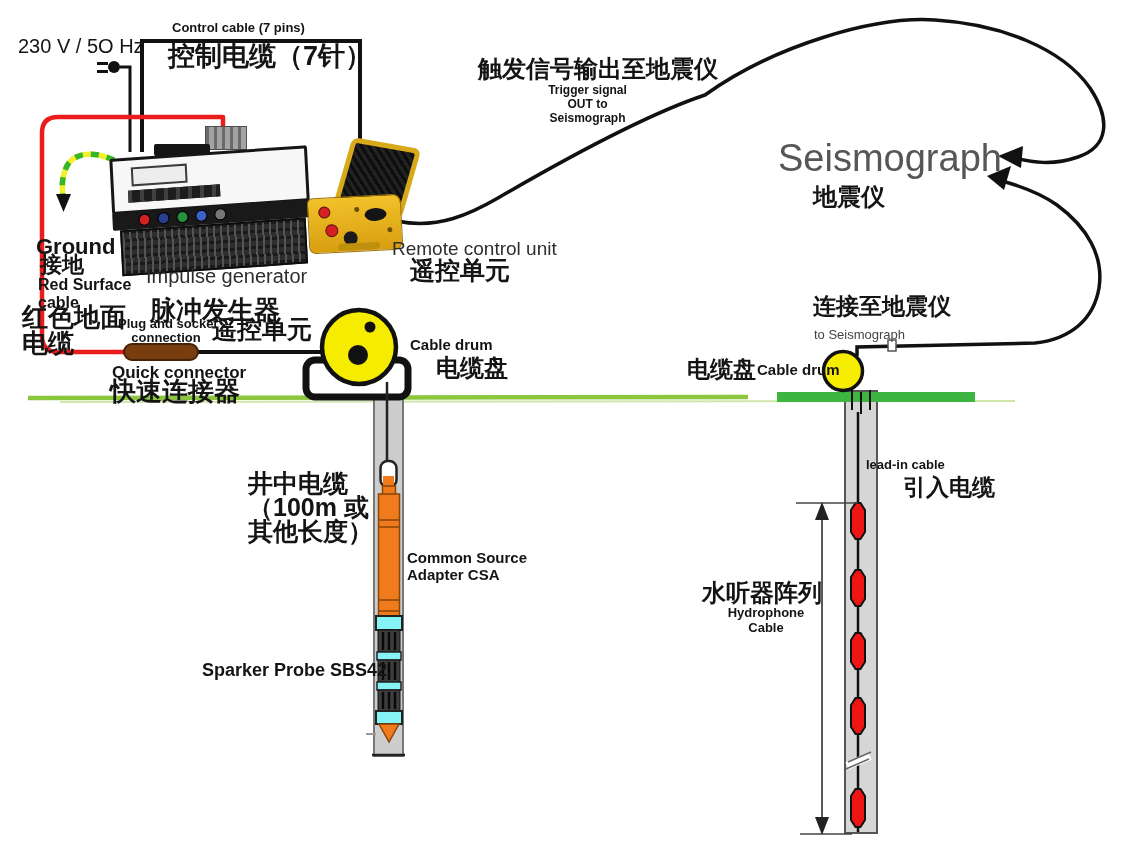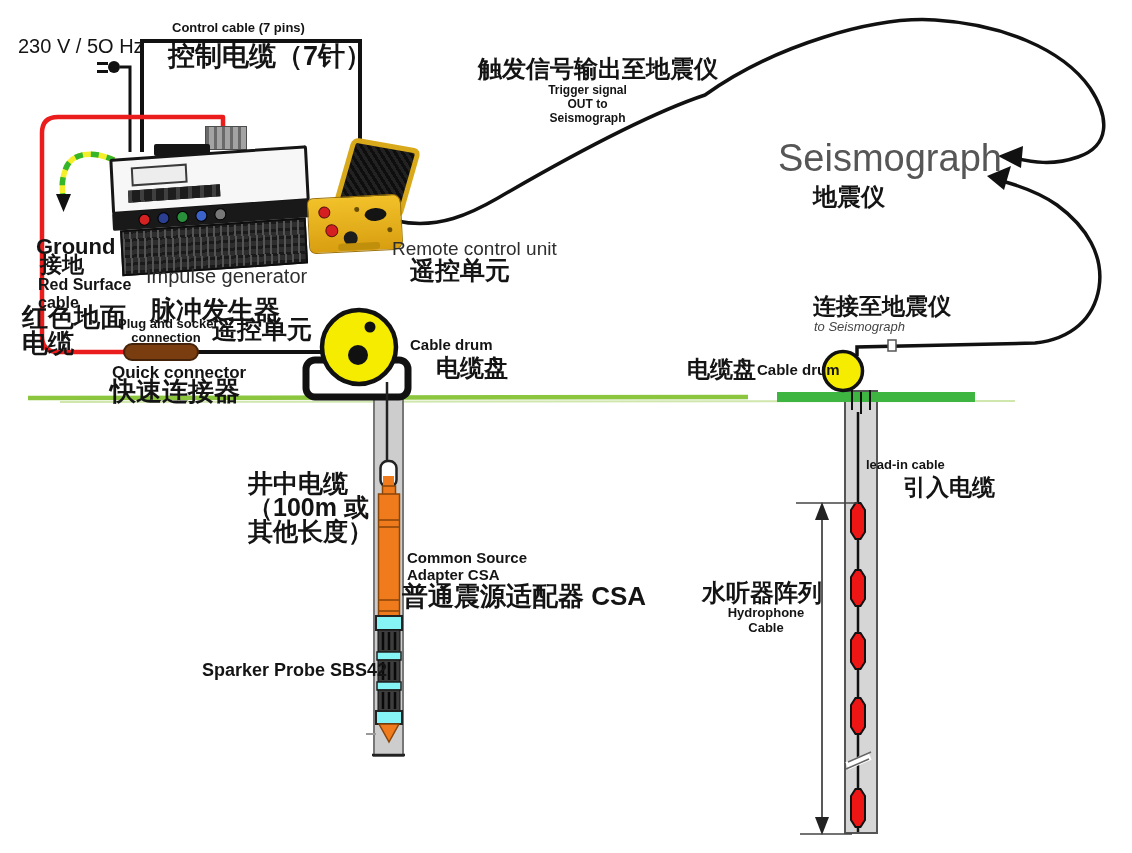--- a/index.html
+++ b/index.html
@@ -216,36 +216,35 @@
   </div>
   <div class="lbl b" style="left:212px;top:316px;font-size:25px;">遥控单元</div>
 
   <div class="lbl b" style="left:112px;top:364px;font-size:17px;">Quick connector</div>
   <div class="lbl b" style="left:110px;top:378px;font-size:26px;">快速连接器</div>
 
   <div class="lbl b" style="left:410px;top:337px;font-size:15px;">Cable drum</div>
   <div class="lbl b" style="left:436px;top:355px;font-size:24px;">电缆盘</div>
 
   <div class="lbl b" style="left:813px;top:294px;font-size:23px;">连接至地震仪</div>
-  <div class="lbl" style="left:814px;top:320px;font-size:13px;color:#444;font-style:italic;">to Seismograph</div>
+  <div class="lbl" style="left:814px;top:328px;font-size:13px;color:#444;">to Seismograph</div>
 
   <div class="lbl b" style="left:687px;top:357px;font-size:23px;">电缆盘</div>
   <div class="lbl b" style="left:757px;top:362px;font-size:15px;">Cable drum</div>
 
   <div class="lbl b" style="left:248px;top:472px;font-size:25px;line-height:0.95;">
     <div>井中电缆</div>
     <div>（100m 或</div>
     <div>其他长度）</div>
   </div>
 
   <div class="lbl b" style="left:407px;top:549px;font-size:15px;line-height:1.15;">
     <div>Common Source</div>
     <div>Adapter CSA</div>
   </div>
-  <div class="lbl b" style="left:402px;top:583px;font-size:26px;">普通震源适配器 CSA</div>
 
   <div class="lbl b" style="left:202px;top:661px;font-size:18px;text-align:right;">Sparker Probe SBS42</div>
 
   <div class="lbl b" style="left:866px;top:458px;font-size:13px;">lead-in cable</div>
   <div class="lbl b" style="left:903px;top:475px;font-size:23px;">引入电缆</div>
 
   <div class="lbl b" style="left:702px;top:580px;font-size:24px;">水听器阵列</div>
   <div class="lbl b ctr" style="left:716px;top:606px;width:100px;font-size:13px;line-height:1.15;">
     <div>Hydrophone</div>
     <div>Cable</div>

